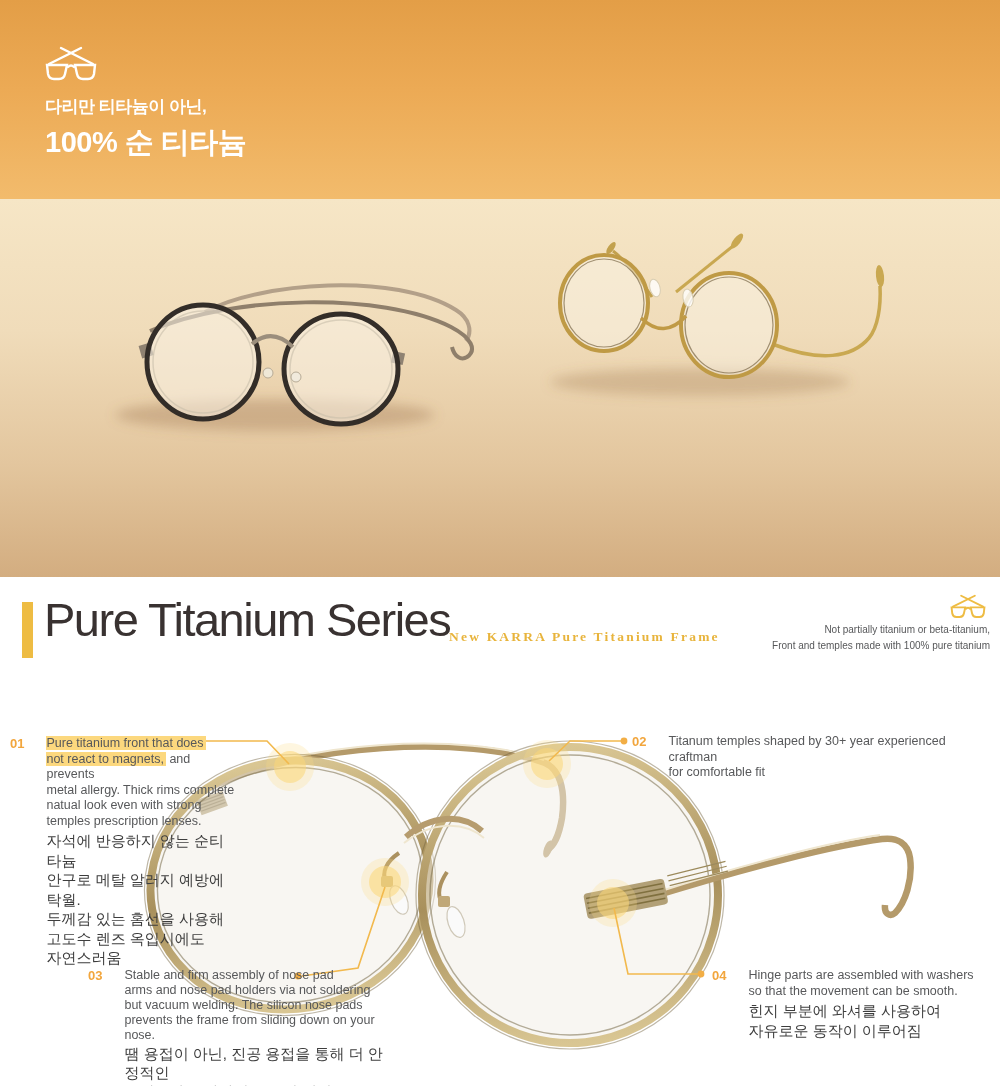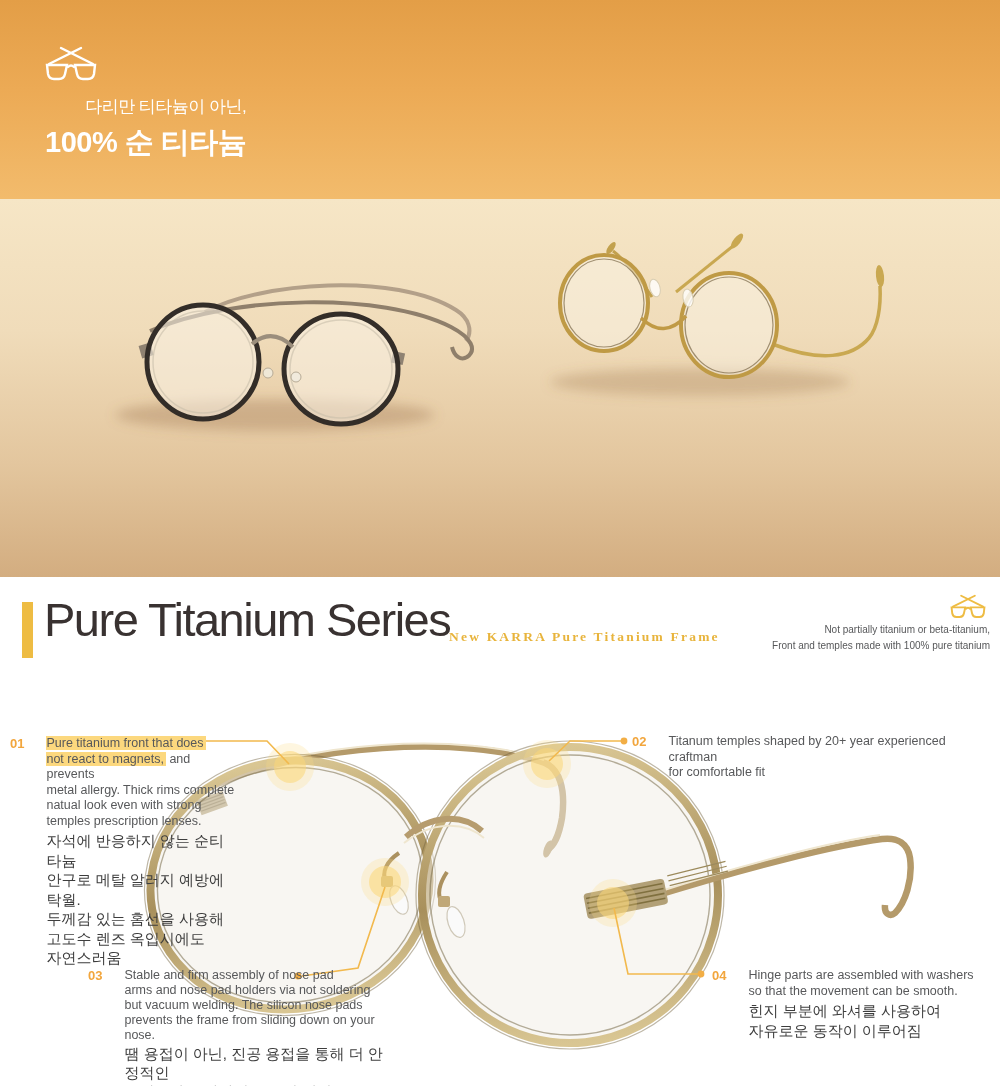--- a/index.html
+++ b/index.html
@@ -7,21 +7,21 @@
         font-family:"Liberation Sans",sans-serif;}
 
   
   .hero{position:absolute;top:0;left:0;width:1000px;height:577px;overflow:hidden;}
   .hero-wall{position:absolute;top:0;left:0;width:1000px;height:199px;
              background:linear-gradient(180deg,#e39e47 0%,#ecaa55 45%,#f2bb6c 100%);}
   .hero-table{position:absolute;top:199px;left:0;width:1000px;height:378px;
              background:linear-gradient(180deg,#f6e6c6 0%,#f0dcba 35%,#e3c69e 70%,#d3ad80 100%);}
   .hero-svg{position:absolute;top:0;left:0;}
   .hero-brand{position:absolute;left:45px;top:44px;color:#ffffff;}
-  .hero-tagline{margin-top:9px;font-size:17px;font-weight:normal;letter-spacing:-0.5px;text-align:right;}
+  .hero-tagline{margin-top:9px;font-size:17px;font-weight:bold;letter-spacing:-0.5px;}
   .hero-headline{margin-top:5px;font-size:29px;font-weight:bold;letter-spacing:-0.5px;}
 
   
   .title-band{position:absolute;top:577px;left:0;width:1000px;height:113px;background:#ffffff;}
   .title-bar{position:absolute;left:22px;top:25px;width:11px;height:56px;background:#eebc43;}
   .title-text{position:absolute;left:44px;top:17px;font-size:47px;line-height:1.1;
               color:#393231;letter-spacing:-1.5px;font-weight:400;white-space:nowrap;}
   .title-sub{position:absolute;left:449px;top:52px;font-family:"Liberation Serif",serif;
              font-weight:bold;font-size:13.5px;letter-spacing:2.2px;color:#e8b43c;white-space:nowrap;}
   .title-note{position:absolute;right:10px;top:16px;text-align:right;}
@@ -218,21 +218,21 @@
 안구로 메탈 알러지 예방에 탁월.
 두께감 있는 홈선을 사용해
 고도수 렌즈 옥입시에도
 자연스러움</div>
       </div>
     </div>
 
     <div class="anno" style="left:632px;top:44px;width:360px;">
       <span class="anno-num">02</span>
       <div>
-        <div class="anno-en">Titanum temples shaped by 20+ year experienced craftman
+        <div class="anno-en">Titanum temples shaped by 30+ year experienced craftman
 for comfortable fit</div>
       </div>
     </div>
 
     <div class="anno anno-03" style="left:88px;top:278px;width:300px;">
       <span class="anno-num">03</span>
       <div>
         <div class="anno-en">Stable and firm assembly of nose pad
 arms and nose pad holders via not soldering
 but vacuum welding. The silicon nose pads

